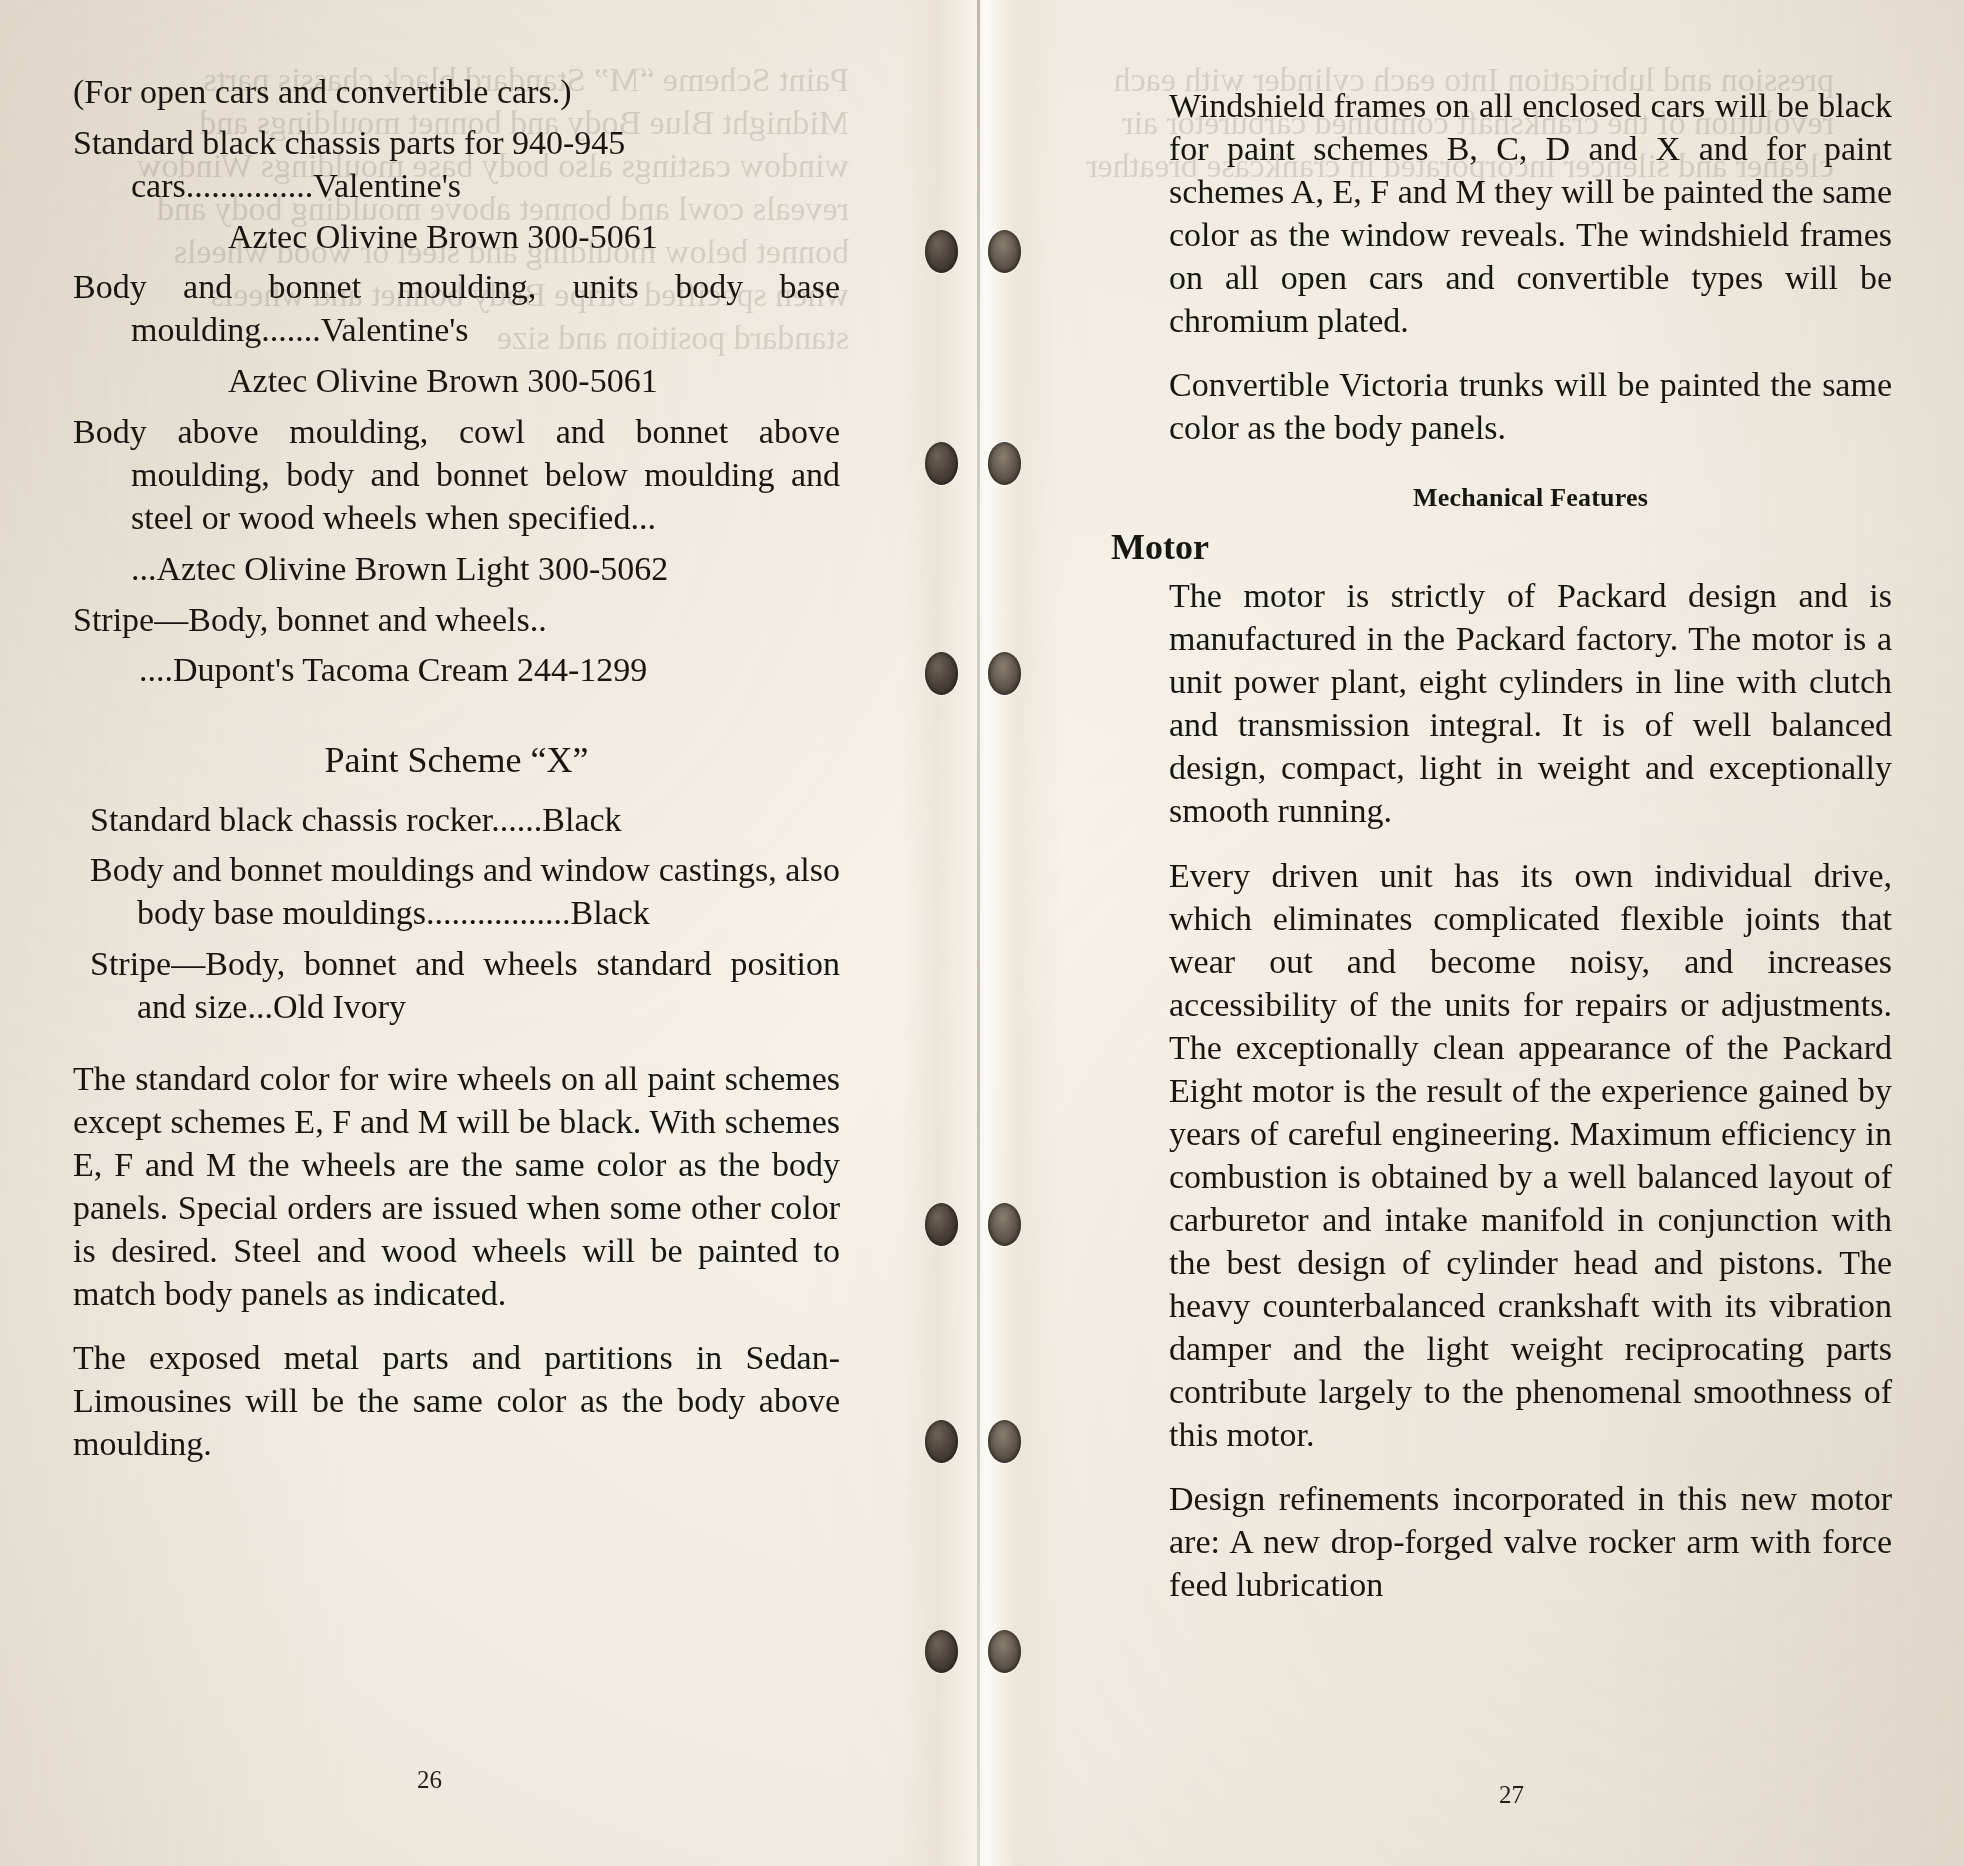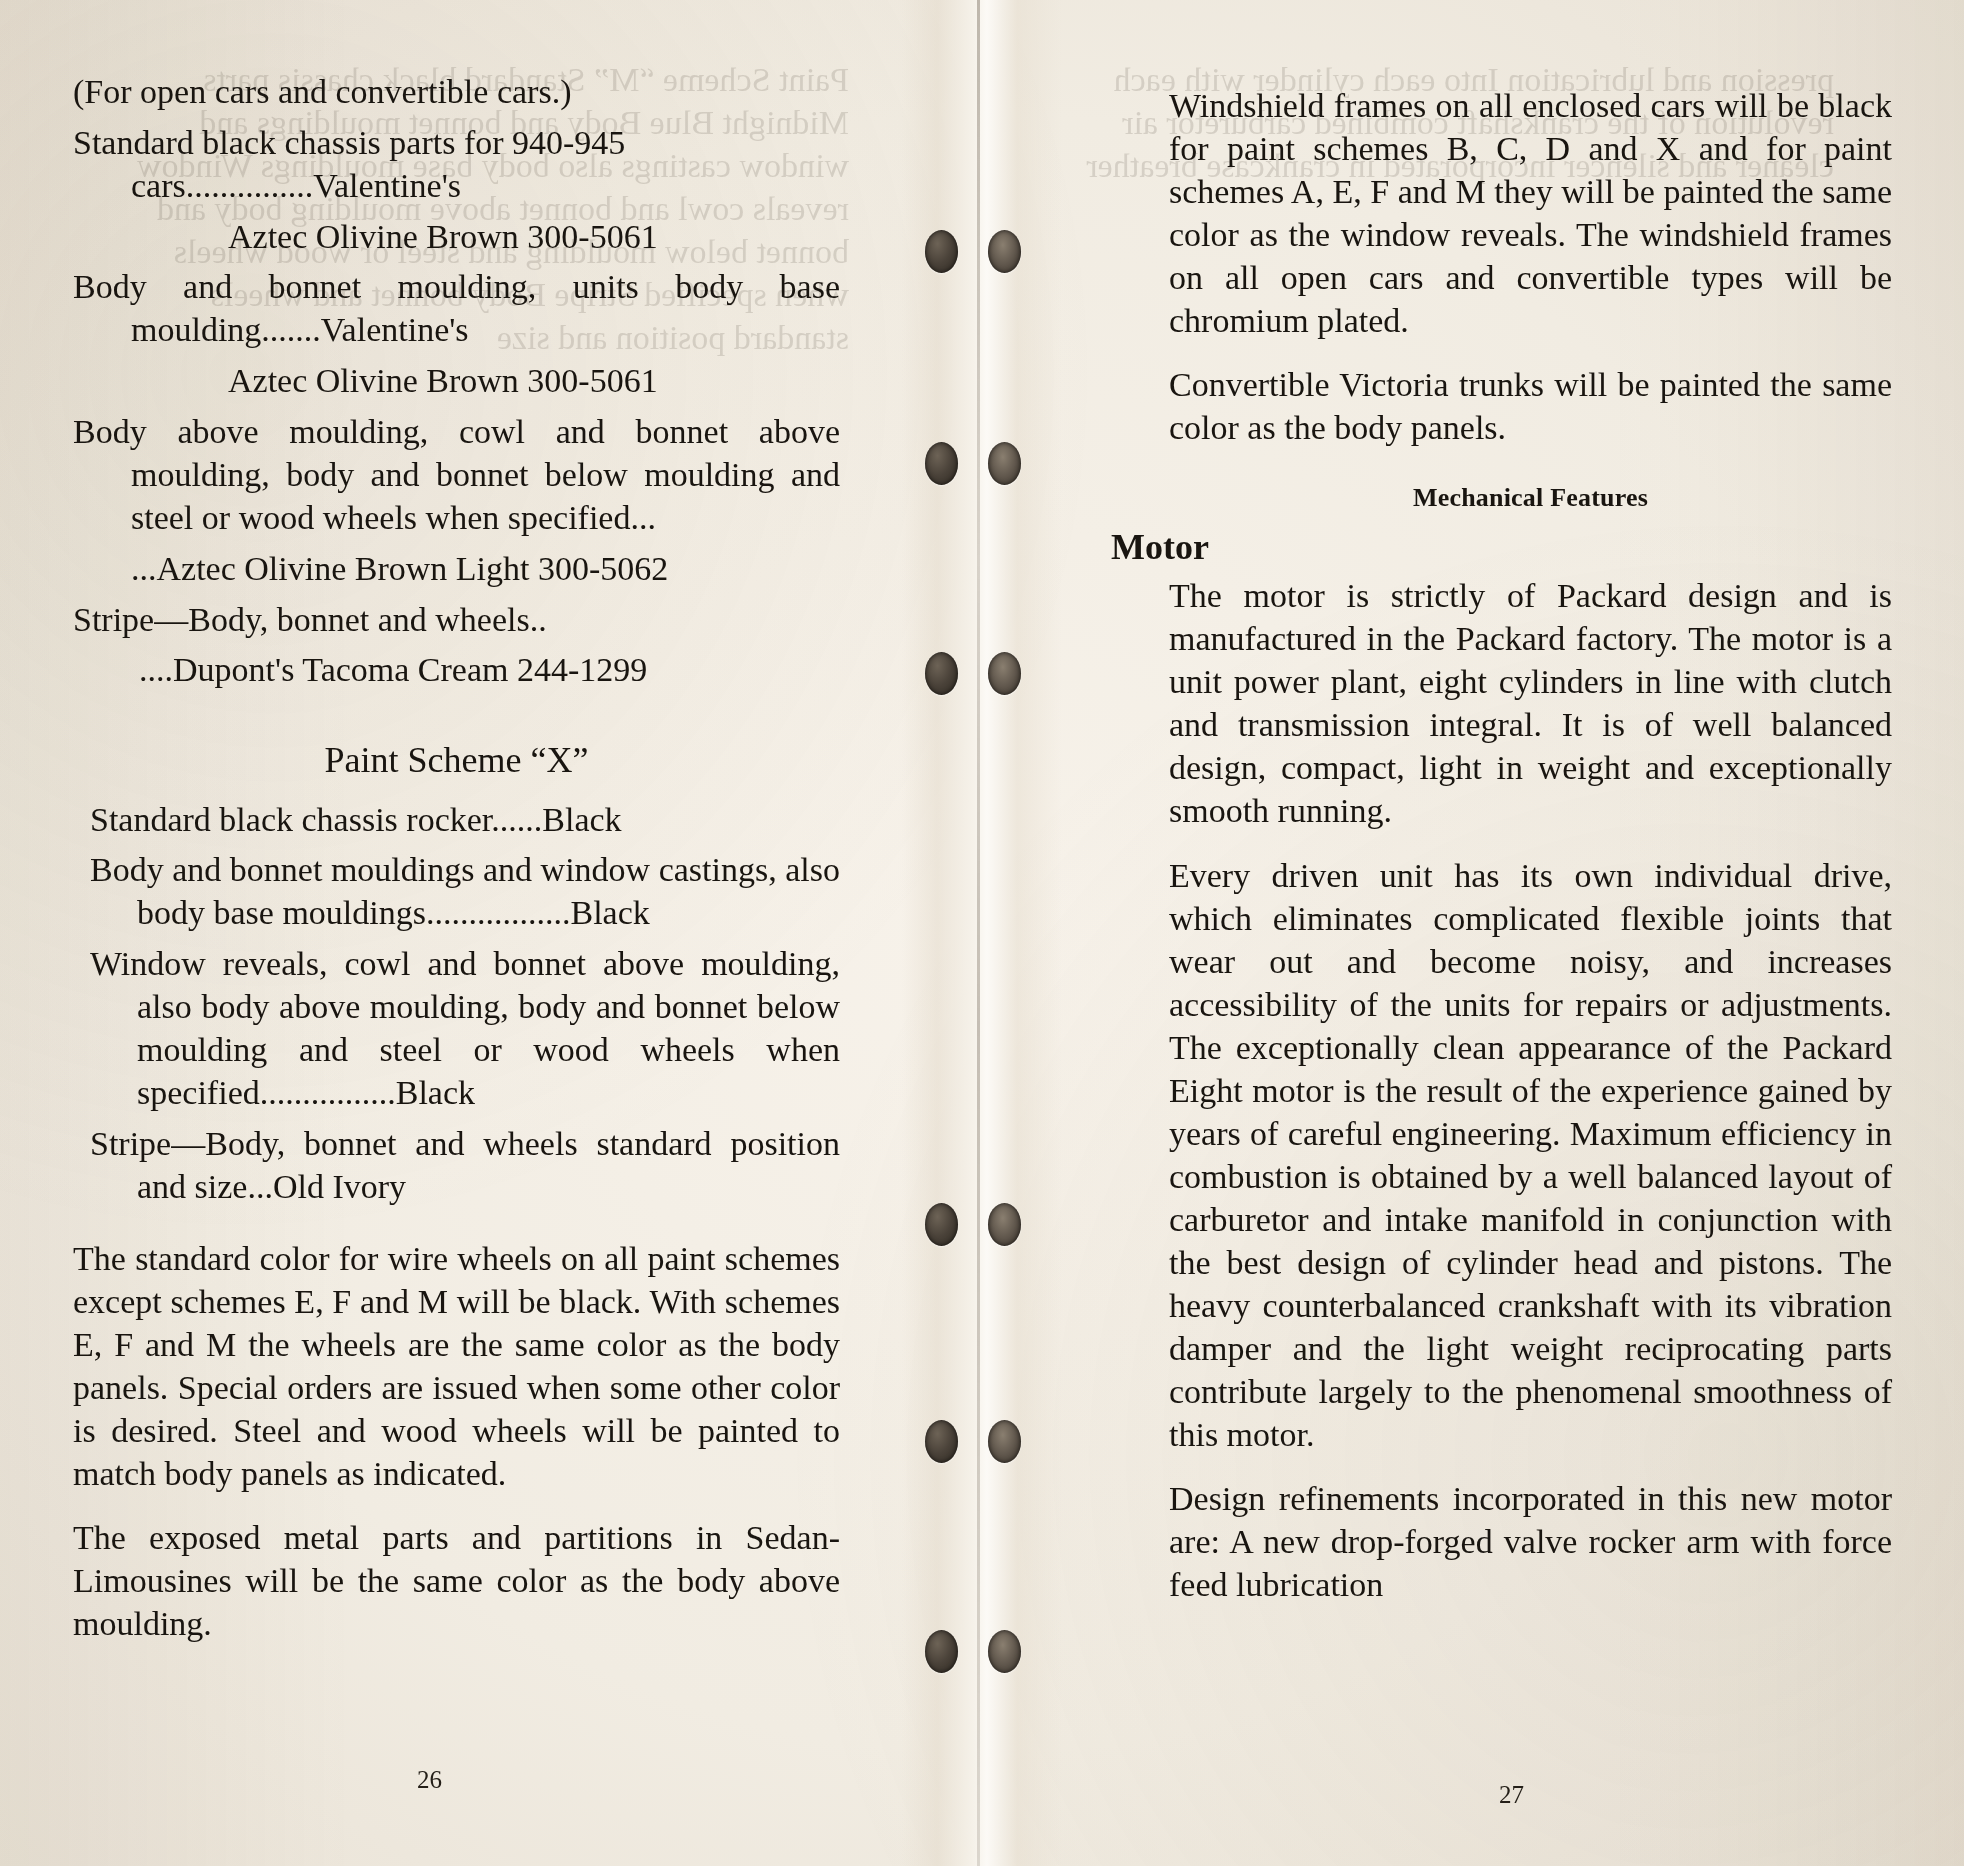--- a/index.html
+++ b/index.html
@@ -180,21 +180,20 @@
       <div class="p tight nojust center-ish">Aztec Olivine Brown 300-5061</div>
       <div class="p tight hang">Body above moulding, cowl and bonnet above moulding, body and bonnet below moulding and steel or wood wheels when specified...</div>
       <div class="p tight nojust" style="padding-left:58px;">...Aztec Olivine Brown Light 300-5062</div>
       <div class="p tight nojust hang">Stripe—Body, bonnet and wheels..</div>
       <div class="p nojust" style="padding-left:66px;">....Dupont's Tacoma Cream 244-1299</div>
 
       <div class="heading-scheme">Paint Scheme “X”</div>
 
       <div class="p tight nojust hang" style="padding-left:64px;text-indent:-47px;">Standard black chassis rocker......Black</div>
       <div class="p tight hang" style="padding-left:64px;text-indent:-47px;">Body and bonnet mouldings and window castings, also body base mouldings.................Black</div>
-      <div class="p tight hang" style="padding-left:64px;text-indent:-47px;">Window reveals, cowl and bonnet above moulding, also body above moulding, body and bonnet below moulding and steel or wood wheels when specified................Black</div>
       <div class="p hang" style="padding-left:64px;text-indent:-47px;">Stripe—Body, bonnet and wheels standard position and size...Old Ivory</div>
 
       <div class="p" style="margin-top:29px;">The standard color for wire wheels on all paint schemes except schemes E, F and M will be black. With schemes E, F and M the wheels are the same color as the body panels. Special orders are issued when some other color is desired. Steel and wood wheels will be painted to match body panels as indicated.</div>
       <div class="p" style="">The exposed metal parts and partitions in Sedan-Limousines will be the same color as the body above moulding.</div>
     </div>
   </div>
 
   <div class="col col-right">
     <div class="body-text" style="margin-top:84px;">
       <div class="p">Windshield frames on all enclosed cars will be black for paint schemes B, C, D and X and for paint schemes A, E, F and M they will be painted the same color as the window reveals. The windshield frames on all open cars and convertible types will be chromium plated.</div>

